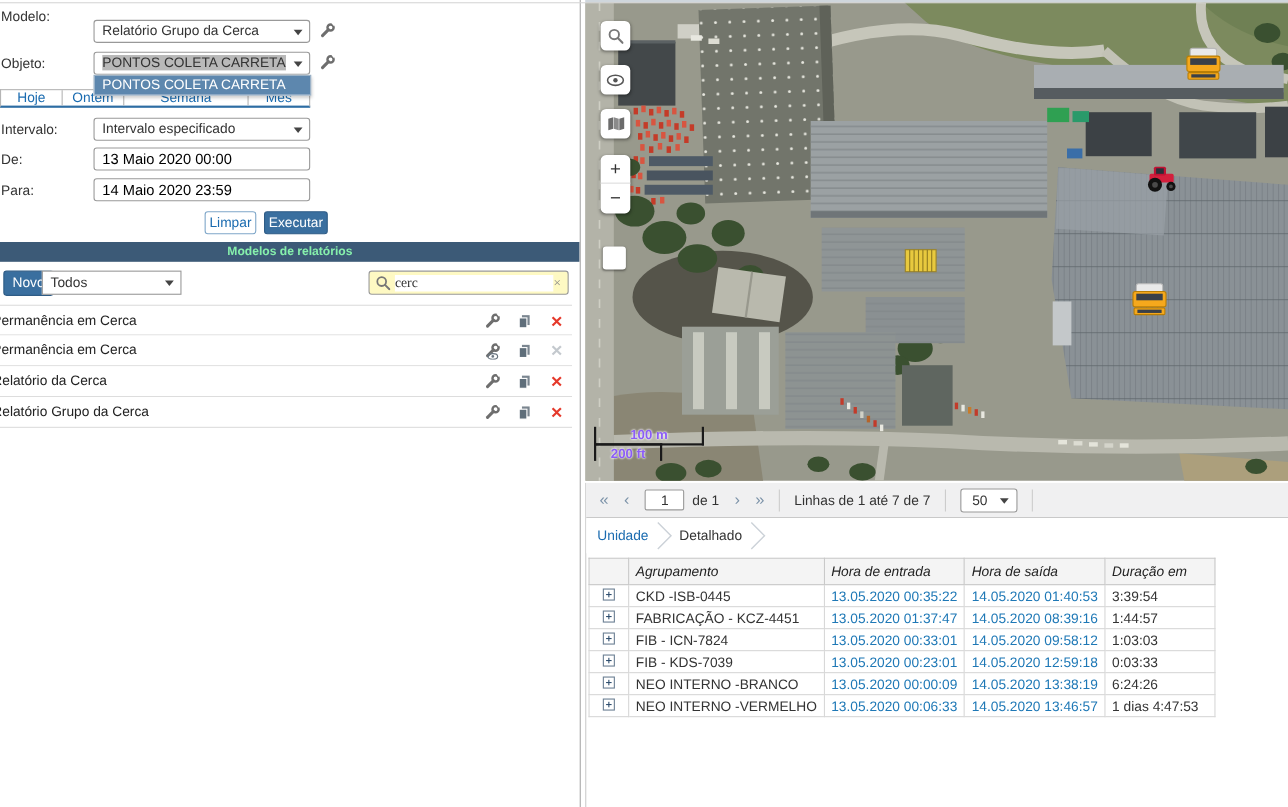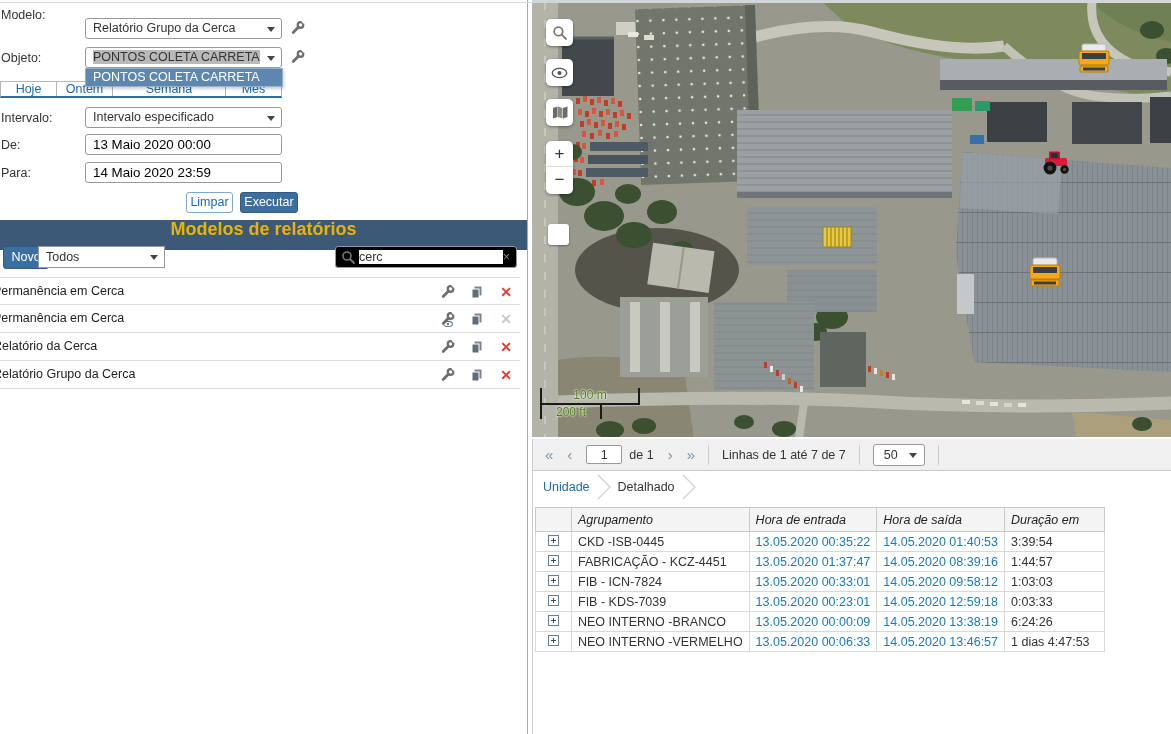--- a/index.html
+++ b/index.html
@@ -21,28 +21,28 @@
   .ddl { position:absolute; left:85px; top:68px; width:198px; background:#fff;
     border:1px solid #9ab0c4; z-index:30; box-shadow:1px 2px 3px rgba(0,0,0,.2); }
   .ddl .opt { height:17px; line-height:17px; padding:0 7px; background:#5d87ae; color:#fff; white-space:nowrap; }
   .tabs { position:absolute; left:0; top:81px; width:282px; height:17px; display:flex;
     border:1px solid #b5b5b5; border-bottom:2px solid #2d6da3; background:#fff; }
   .tab { flex:0 0 auto; text-align:center; line-height:14px; color:#1a6bb0; border-right:1px solid #b5b5b5; cursor:pointer; }
   .tab:last-child { border-right:none; }
   .btn { position:absolute; height:21px; border-radius:3px; text-align:center; line-height:19px; cursor:pointer;margin-left:16px; }
   .btn-light { background:#fff; border:1px solid #7fa7c9; color:#1a6bb0; }
   .btn-blue  { background:#3a6f9f; border:1px solid #2f5c86; color:#fff; }
-  .panel-header { position:absolute; left:0; top:220px; width:527px; height:30px; background:#3c5a77;
-    color:#eab308; font-weight:bold; font-size:18px; text-align:center; line-height:18px; }
+  .panel-header { position:absolute; left:0; top:220px; width:527px; height:18px; background:#3c5a77;
+    color:#86efac; font-weight:bold; font-size:11px; text-align:center; line-height:18px; }
   .filter-row .sel2 { position:absolute; left:38px; top:246px; width:127px; height:22px; background:#fff;
     border:1px solid #999; border-radius:0; line-height:20px; padding:0 18px 0 7px; }
   .sel2 .arr { position:absolute; right:6px; top:8px; width:0; height:0;
     border-left:4px solid transparent; border-right:4px solid transparent; border-top:5px solid #444; }
   .search-box { position:absolute; left:335px; top:246px; width:182px; height:22px;
-    border:1px solid #999; border-radius:3px; background:#000000; display:flex; align-items:center; }
+    border:1px solid #999; border-radius:3px; background:#fef9c3; display:flex; align-items:center;font-family:Liberation Serif, serif; }
   .search-box input { border:none; outline:none; flex:1; font:inherit; color:#333; min-width:0; }
   .search-box .mag { margin:0 4px 0 5px; }
   .search-box .clr { margin-right:6px; color:#888; font-size:12px; cursor:pointer; }
   .tpl-list { position:absolute; left:0; top:277px; width:520px; }
   .tpl-row { position:relative; height:28px; border-bottom:1px solid #ddd; background:#fff; }
   .tpl-row:first-child { border-top:1px solid #ddd; }
   .tpl-name { position:absolute; left:-7px; top:6px; white-space:nowrap; color:#222; }
   .tpl-icons { position:absolute; right:6px; top:6px; display:flex; gap:13px; align-items:center; }
   .ico { width:16px; height:16px; display:inline-block; cursor:pointer; }
   .xdel { color:#e5392b; font-weight:bold; font-size:14px; line-height:16px; text-align:center; }
@@ -54,21 +54,21 @@
   .map-svg { position:absolute; left:0; top:0; }
   .mapbtn { position:absolute; left:14px; width:27px; height:27px; background:#fff; border-radius:5px;
     box-shadow:0 1px 3px rgba(0,0,0,.4); display:flex; align-items:center; justify-content:center; cursor:pointer; }
   .zoomgrp { position:absolute; left:14px; top:139px; width:27px; height:53px; background:#fff; border-radius:5px;
     box-shadow:0 1px 3px rgba(0,0,0,.4); }
   .zoomgrp .z { height:26px; display:flex; align-items:center; justify-content:center;
     font-size:17px; color:#333; cursor:pointer; }
   .zoomgrp .z:first-child { border-bottom:1px solid #ddd; }
   .sqbtn { position:absolute; left:16px; top:222px; width:21px; height:21px; background:#fff; border-radius:3px;
     box-shadow:0 1px 2px rgba(0,0,0,.4); cursor:pointer; }
-  .scalebar { position:absolute; left:8px; top:386px; color:#4d7c0f; font-weight:normal; font-size:12px;
+  .scalebar { position:absolute; left:8px; top:386px; color:#8b5cf6; font-weight:bold; font-size:12px;
     text-shadow:0 0 2px #fff, 0 0 2px #fff; }
   .scale-m  { width:100px; height:17px; border:2px solid #1a1a1a; border-top:none; text-align:center; line-height:15px; }
   .scale-ft { width:62px;  height:16px; border:2px solid #1a1a1a; border-bottom:none; margin-top:-2px; text-align:center; line-height:14px; }
 
   
   .bottom-panel { position:absolute; left:532px; top:439px; width:639px; height:295px; background:#fff; border-left:1px solid #ccc; }
   .pagination { height:32px; background:#f0f0f1; border-bottom:1px solid #c9c9c9;
     display:flex; align-items:center; padding-left:12px; color:#333; }
   .pg-arrow { color:#7b92a8; font-size:15px; margin-right:14px; cursor:pointer; line-height:1; }
   .pg-box { width:36px; height:19px; border:1px solid #999; border-radius:2px; background:#fff;

